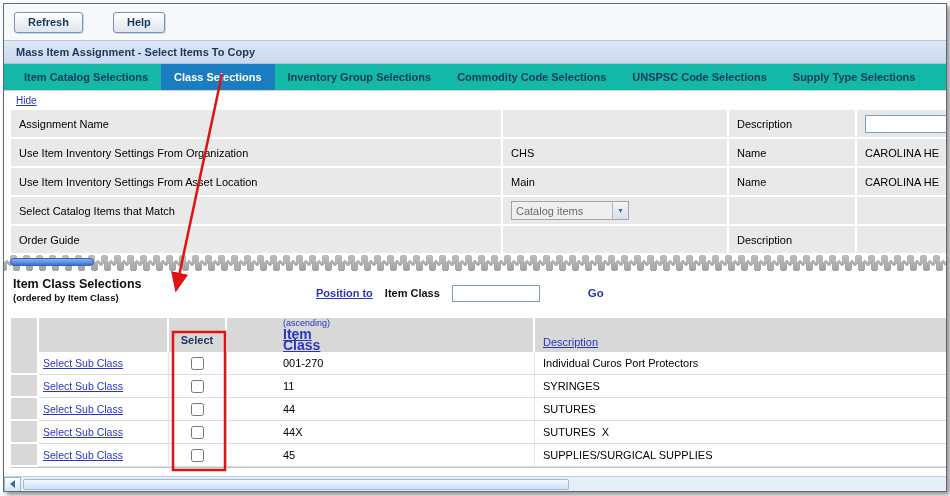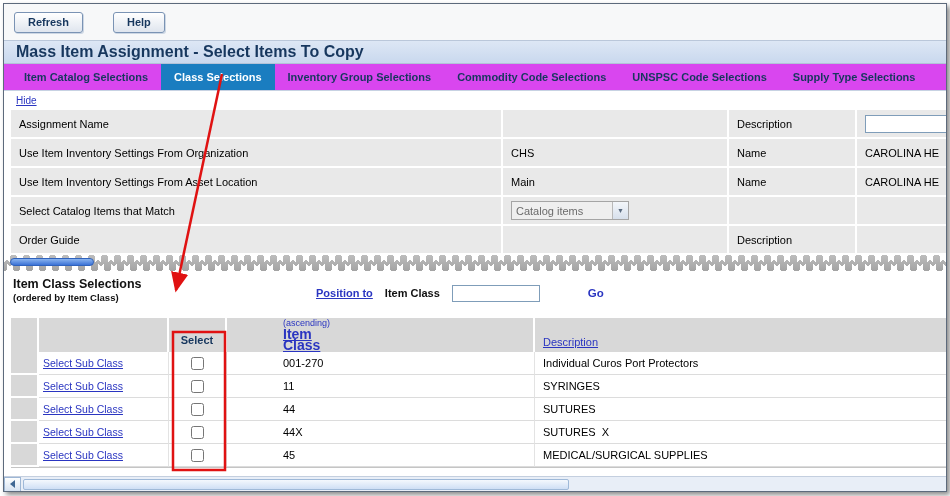--- a/index.html
+++ b/index.html
@@ -27,26 +27,26 @@
     box-shadow: 1px 1px 0 #cdd7e4;
     cursor: pointer;
   }
   .btn + .btn { margin-left: 30px; }
 
   
   .titlebar {
     height: 24px; flex: none;
     background: linear-gradient(var(--titlebar-bg, #dde7f5), #c9d8ee);
     border-top: 1px solid #bac7da; border-bottom: 1px solid #b3c2d8;
-    color: var(--heading, #17375e); font-weight: bold; font-size: 16px;
+    color: var(--heading, #17375e); font-weight: bold; font-size: 11px;
     line-height: 22px; padding-left: 12px;
   }
 
   
-  .tabbar { height: 27px; flex: none; background: #d946ef; display: flex; padding-left: 7px; border-bottom: 1px solid #c7d2e2; }
+  .tabbar { height: 27px; flex: none; background: #14b8a6; display: flex; padding-left: 7px; border-bottom: 1px solid #c7d2e2; }
   .tab { padding: 7px 13px 0 13px; font-weight: bold; font-size: 11px; color: #17375e; white-space: nowrap; cursor: pointer; }
   .tab.active { background: var(--active-tab, #1a7dc0); color: #ffffff; }
 
   
   .hide-row { height: 19px; flex: none; padding: 3px 0 0 12px; }
   a.lnk { color: var(--link, #2a35c1); text-decoration: underline; cursor: pointer; }
   .hide-row a { font-size: 10px; }
 
   
   .frm { flex: none; margin-left: 7px; }
@@ -263,21 +263,21 @@
     </div>
     <div class="t-row d-row">
       <div class="d-cell sel-col"></div>
       <div class="d-cell">
           <a class="lnk sub-link">Select Sub Class</a>
         </div>
       <div class="d-cell chk-col">
           <input type="checkbox" style="">
         </div>
       <div class="d-cell ic-col">45</div>
-      <div class="d-cell de-col">MEDICAL/SURGICAL SUPPLIES</div>
+      <div class="d-cell de-col">SUPPLIES/SURGICAL SUPPLIES</div>
     </div>
   </div>
 
   <div class="spacer"></div>
 
   <div class="hscroll">
     <div class="sb-btn">
       <span class="arr-left"></span>
     </div>
     <div class="sb-thumb"></div>

